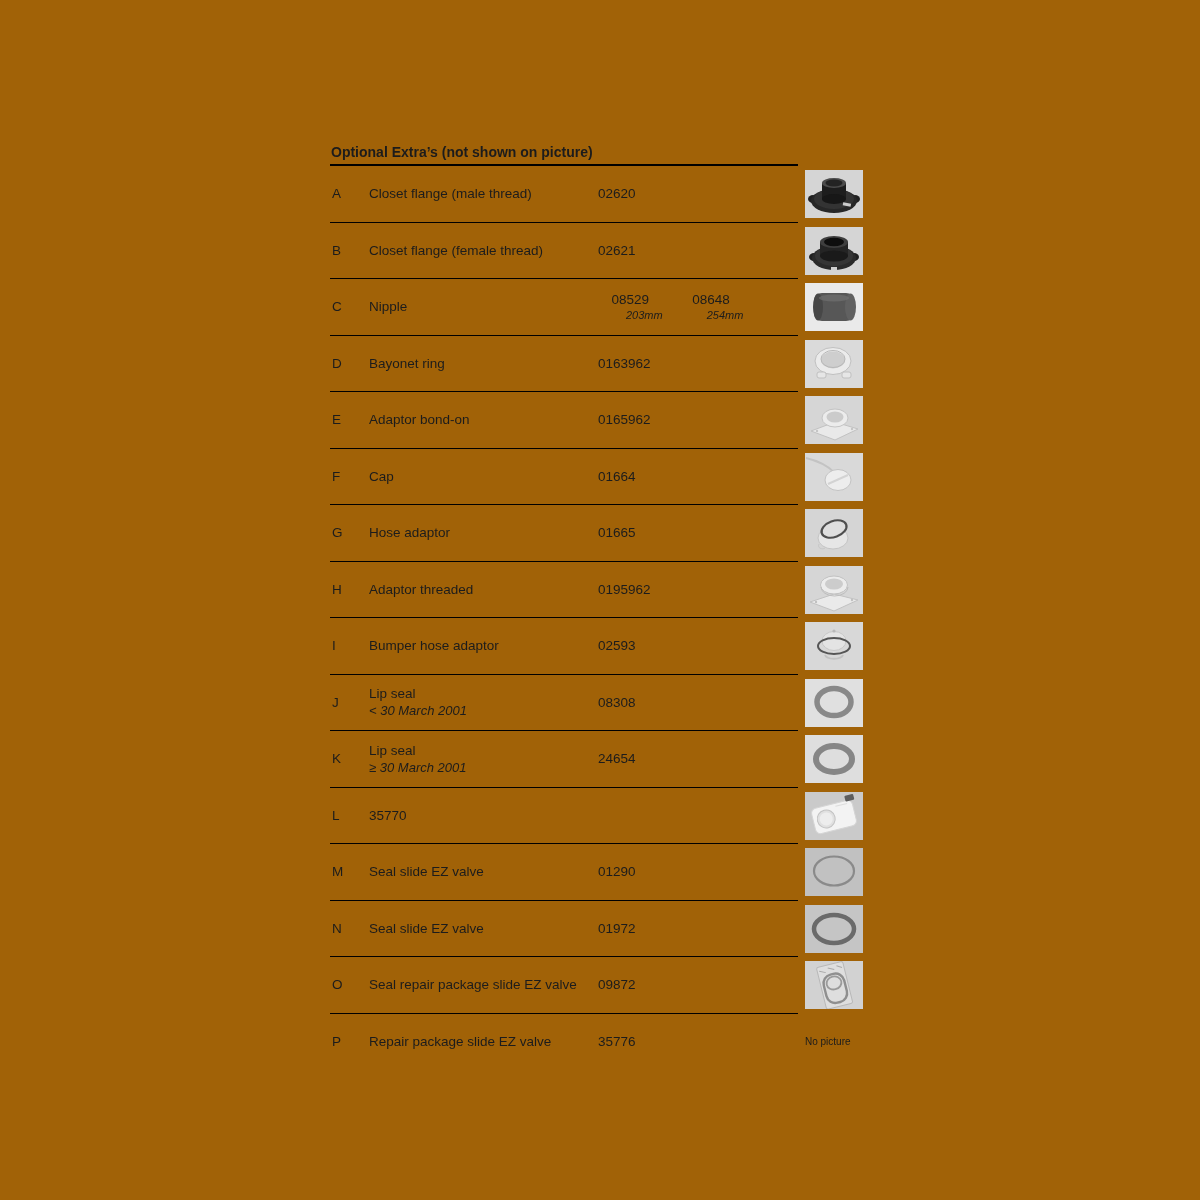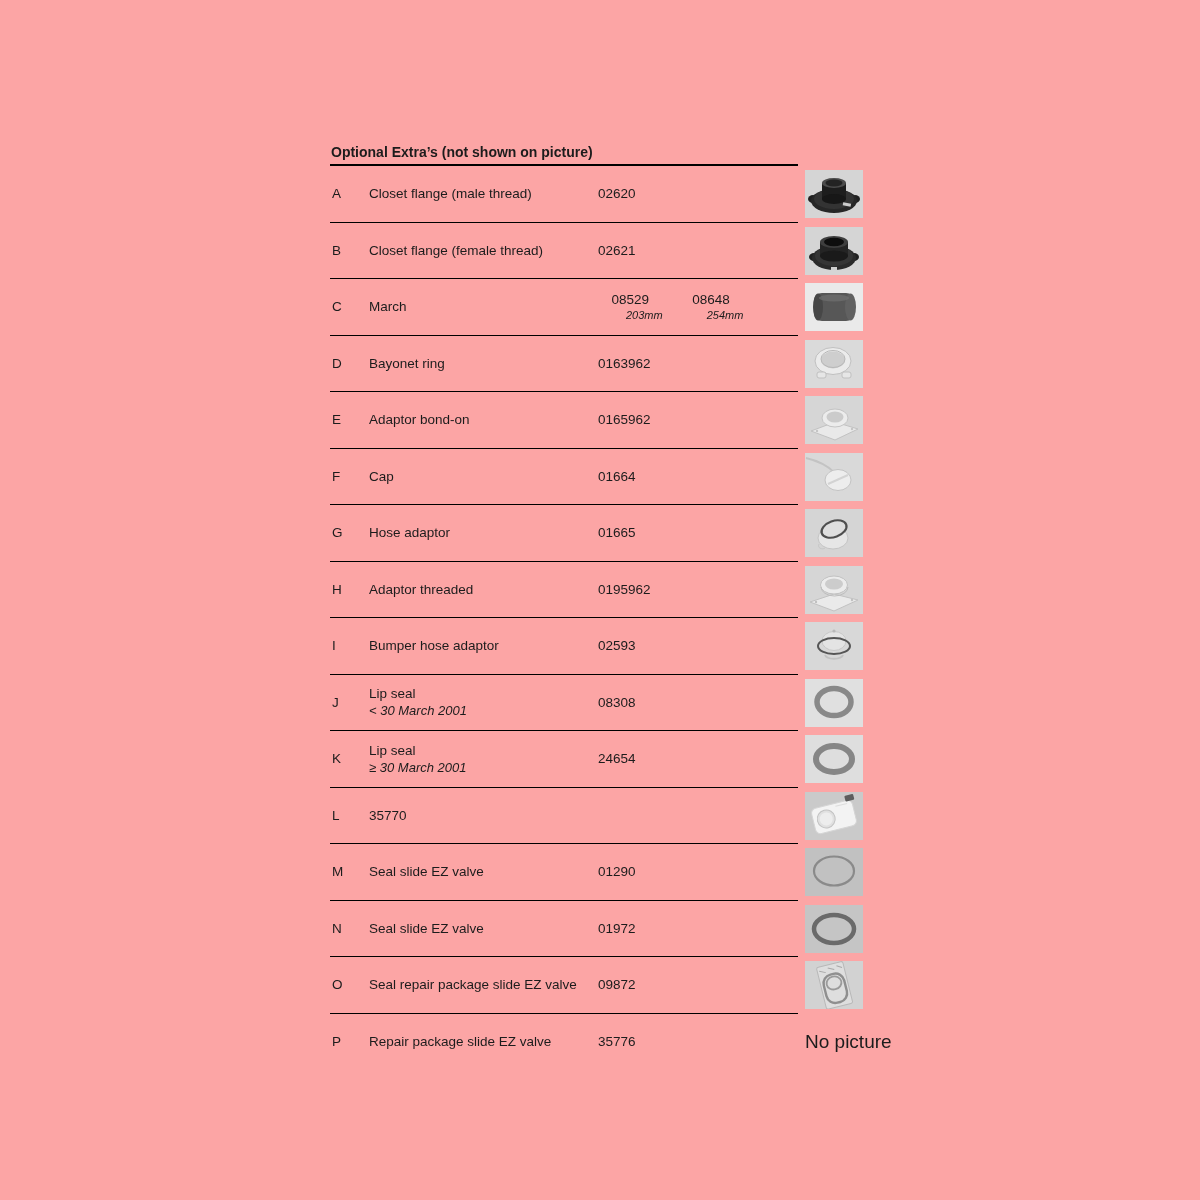--- a/index.html
+++ b/index.html
@@ -1,20 +1,20 @@
 <!DOCTYPE html>
 <html><head>
 <meta charset="utf-8">
 <style>
   html, body { margin: 0; padding: 0; background: #ffffff; }
   .page {
     position: relative;
     width: 1200px;
     height: 1200px;
-    background: #fca5a5;
+    background: #a16207;
     font-family: "Liberation Sans", sans-serif;
     color: #1c1c1c;
     overflow: hidden;
   }
   .sheet {
     position: absolute;
     left: 330px;
     top: 143px;
     width: 545px;
   }
@@ -71,21 +71,21 @@
   .part { text-align: center; }
   .part-num { font-size: 13.5px; line-height: 15px; }
   .part-size { font-size: 11px; font-style: italic; line-height: 12px; margin-top: 2px; margin-left: 28px; }
   .cell-img {
     width: 70px;
     margin-left: 7px;
     display: flex;
     align-items: center;
   }
   .cell-img svg { display: block; }
-  .no-pic { font-size: 19px; white-space: nowrap; }
+  .no-pic { font-size: 10px; white-space: nowrap; }
 </style>
 </head>
 <body>
 
 <div class="page">
   <div class="sheet">
     <div class="title">Optional Extra’s (not shown on picture)</div>
     <div id="rows">
         <div class="row">
     <div class="ruled">
@@ -140,21 +140,21 @@
               <ellipse cx="29" cy="15" rx="14" ry="6" fill="#3e3e3e"></ellipse>
               <ellipse cx="29" cy="15" rx="10" ry="4.2" fill="#0e0e0e"></ellipse>
               <rect x="26" y="40" width="6" height="3" fill="#cecece"></rect>
             </svg>
           </div>
   </div>
         <div class="row">
     <div class="ruled">
       <div class="cell-letter">C</div>
       <div class="cell-desc">
-        <div class="desc-main">March</div>
+        <div class="desc-main">Nipple</div>
 
       </div>
       <div class="cell-parts">
               <div class="part">
                 <div class="part-num">08529</div>
                 <div class="part-size">203mm</div>
               </div>
               <div class="part">
                 <div class="part-num">08648</div>
                 <div class="part-size">254mm</div>

